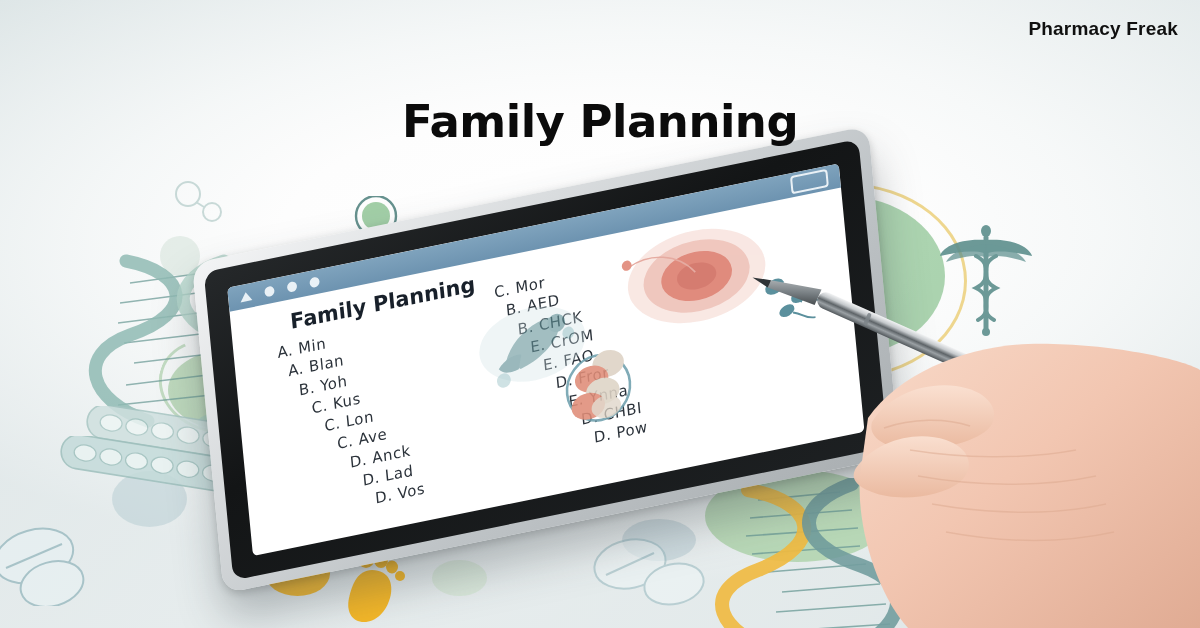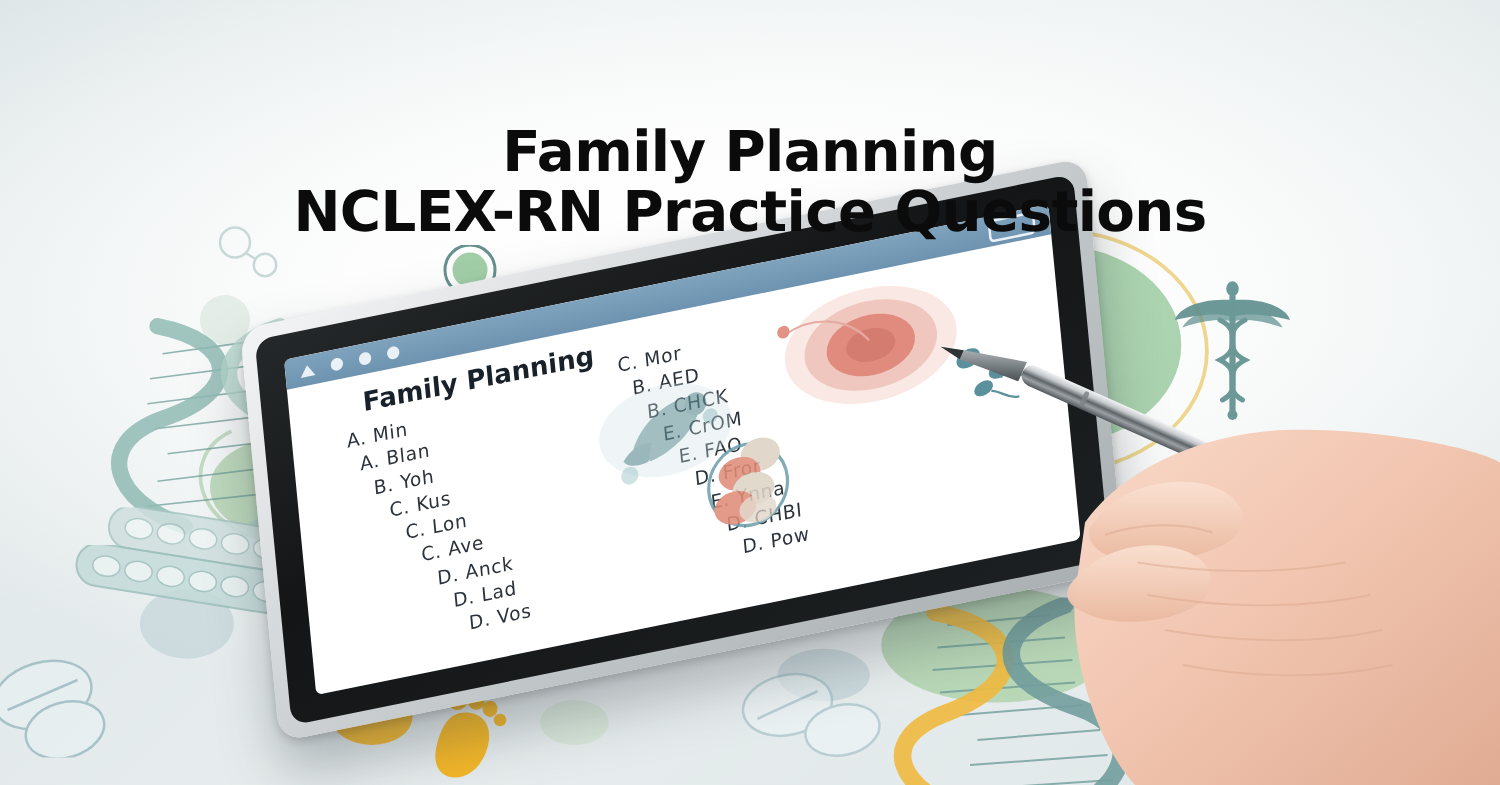--- a/index.html
+++ b/index.html
@@ -438,24 +438,24 @@
       <svg viewBox="0 0 60 52">
         <g fill="none" stroke="#7fa8a4" stroke-width="2">
           <circle cx="20" cy="16" r="12"></circle>
           <circle cx="44" cy="34" r="9"></circle>
           <path d="M28 24 L36 29"></path>
         </g>
       </svg>
     </div>
   </div>
 
+  <div class="watermark">Pharmacy Freak</div>
 
   <div class="headline">
     <div class="line line1">Family Planning</div>
-    <div class="line line2">NCLEX-RN Practice Questions</div>
   </div>
 
   <div id="tablet-wrap">
     <div class="tablet-stand"></div>
     <div class="tablet-body">
       <div class="tablet-bezel">
         <div class="tablet-screen">
 
           <div class="screen-toolbar">
             <div class="tb-tri"></div>

